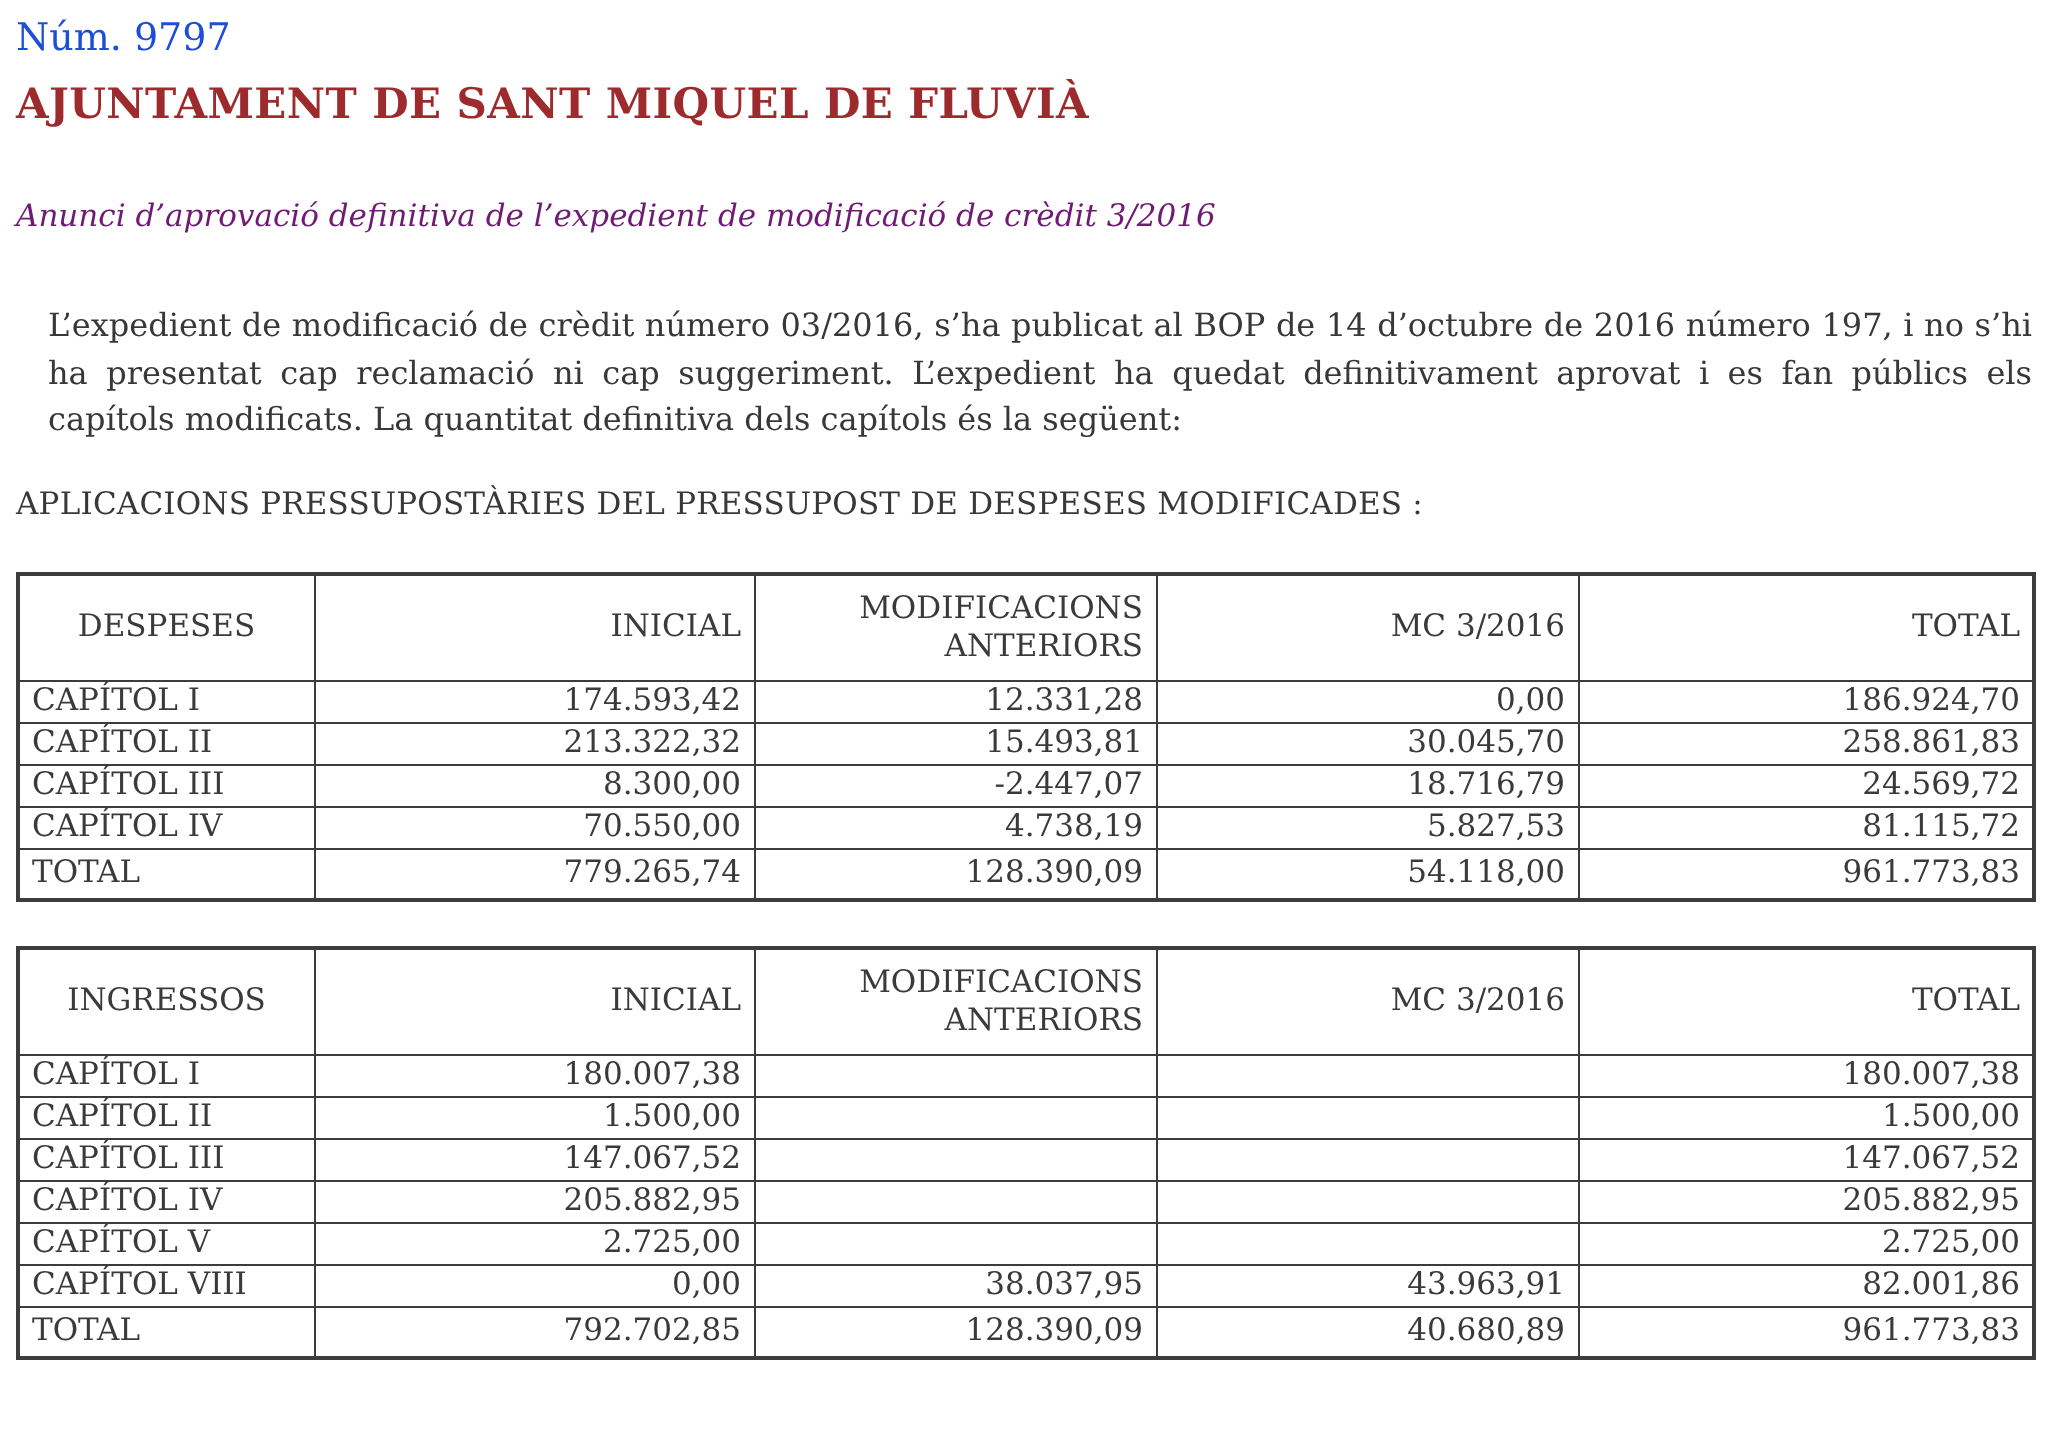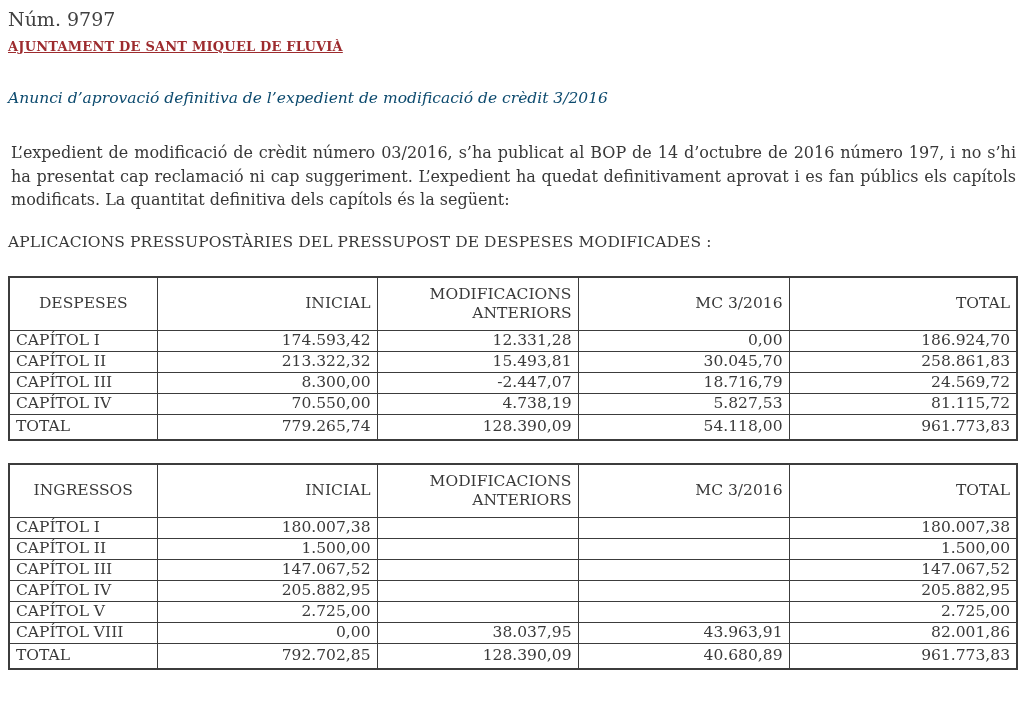--- a/index.html
+++ b/index.html
@@ -8,41 +8,40 @@
     font-family:"DejaVu Serif", "Liberation Serif", serif;
     color:#383838;
     overflow:hidden;
   }
   .page { padding:6px 8px 0 8px; }
 
   .doc-number {
     font-size:19px;
     font-weight:normal;
     margin:2px 0 9px 0;
-    color:#404040;
+    color:#1d4ed8;
   }
   .entity-heading {
-    font-size:13px;
+    font-size:21px;
     font-weight:bold;
     color:#9d2b2e;
     letter-spacing:0.2px;
     margin:0;
-    text-decoration:underline;
   }
   .notice-subtitle {
     font-size:15.5px;
     font-style:italic;
     margin:35px 0 0 0;
-    color:#0c4a6e;
+    color:#701a75;
   }
   .body-paragraph {
     font-size:16px;
     line-height:23.5px;
     text-align:justify;
-    margin:34px 0 0 3px;
+    margin:34px 0 0 16px;
   }
   .section-heading {
     font-size:15.5px;
     margin:21px 0 0 0;
     letter-spacing:0.1px;
   }
 
   table.budget {
     border-collapse:collapse;
     table-layout:fixed;

